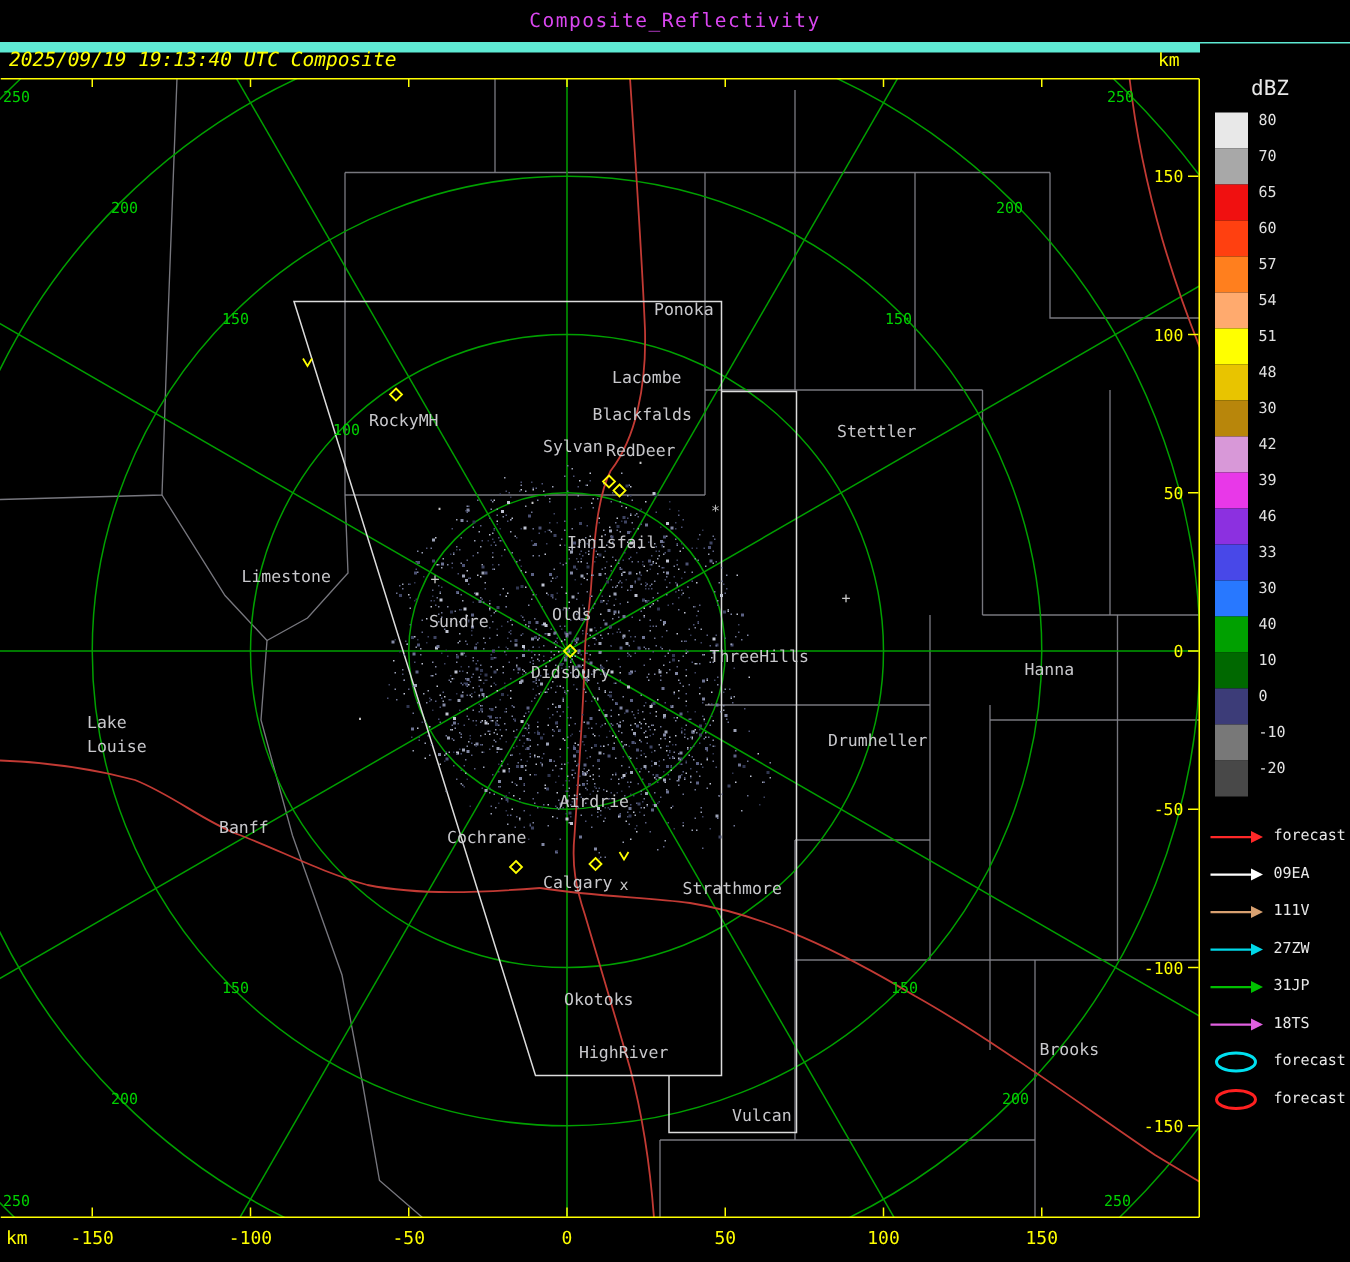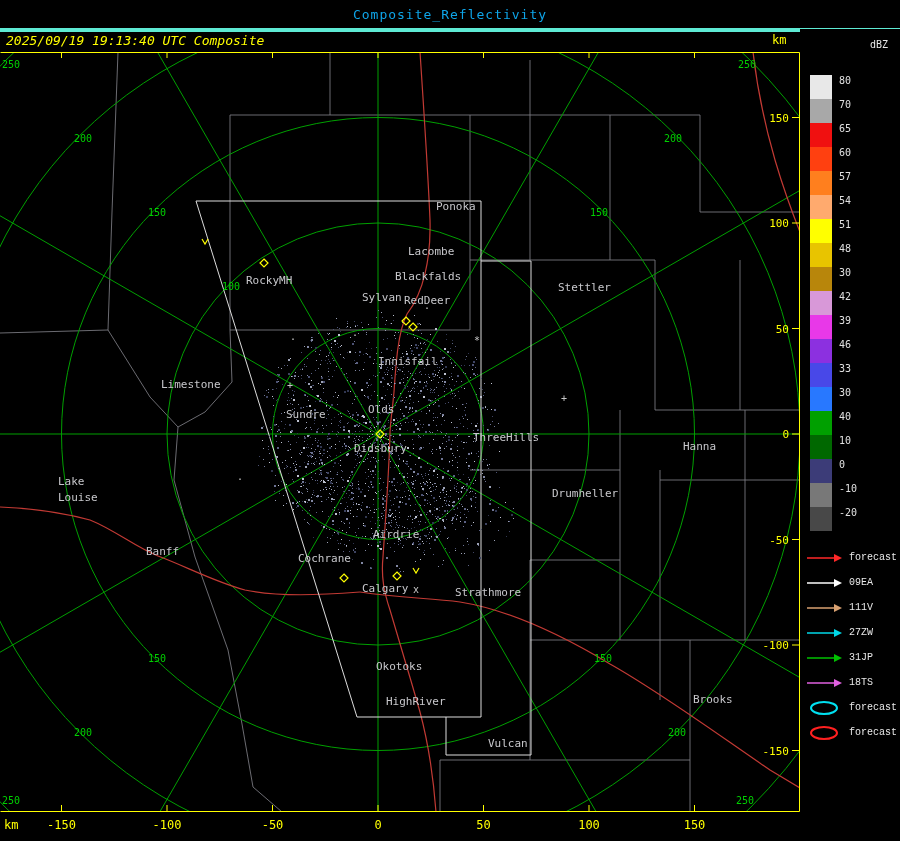--- a/index.html
+++ b/index.html
@@ -1,34 +1,34 @@
 <!DOCTYPE html>
 <html><head>
 <meta charset="utf-8">
 <style>
   html,body{margin:0;padding:0;background:#000;}
   body{width:900px;height:841px;overflow:hidden;font-family:"DejaVu Sans Mono",monospace;}
   .app{position:relative;width:900px;height:841px;background:#000;}
-  .titlebar{position:absolute;top:0;left:0;width:900px;height:28px;border-bottom:4px solid #5eead4;
-            color:#0ea5e9;font-size:13px;letter-spacing:1px;display:flex;align-items:center;justify-content:center;}
+  .titlebar{position:absolute;top:0;left:0;width:900px;height:28px;border-bottom:7px solid #5eead4;
+            color:#d946ef;font-size:13px;letter-spacing:1px;display:flex;align-items:center;justify-content:center;}
   .timestamp{position:absolute;top:33px;left:6px;color:#ffff00;font-size:13px;white-space:pre;font-style:italic;}
   .km-top{position:absolute;top:33px;left:772px;color:#ffff00;font-size:12px;}
   #radar-svg{position:absolute;top:52px;left:0;background:#000;}
   #radar-svg text{font-family:"DejaVu Sans Mono",monospace;}
   .bottom-axis{position:absolute;top:812px;left:0;width:800px;height:29px;color:#ffff00;font-size:12px;}
   .km-bottom{position:absolute;left:4px;top:6px;}
   .ax-num{position:absolute;top:6px;transform:translateX(-50%);color:#ffff00;}
   .sidebar{position:absolute;left:800px;top:29px;width:100px;height:812px;background:#000;}
-  .dbz{position:absolute;left:34px;top:10px;color:#e8e8e8;font-size:10px;margin-left:36px;}
+  .dbz{position:absolute;left:34px;top:22px;color:#e8e8e8;font-size:14px;}
   .colorbar{position:absolute;left:10px;top:46px;}
   .cb-row{display:flex;height:24px;align-items:flex-start;}
   .cb-box{width:22px;height:24px;flex:none;}
   .cb-label{margin-left:7px;color:#e0e0e0;font-size:10px;}
   .legend{position:absolute;left:6px;top:516px;}
-  .legend-row{display:flex;align-items:center;height:25px;font-family:Liberation Mono, monospace;}
+  .legend-row{display:flex;align-items:center;height:25px;}
   .legend-label{color:#e8e8e8;font-size:10px;margin-left:5px;}
 </style>
 </head>
 <body>
 
 <div class="app">
 
   <div class="titlebar">
     <span>Composite_Reflectivity</span>
   </div>

